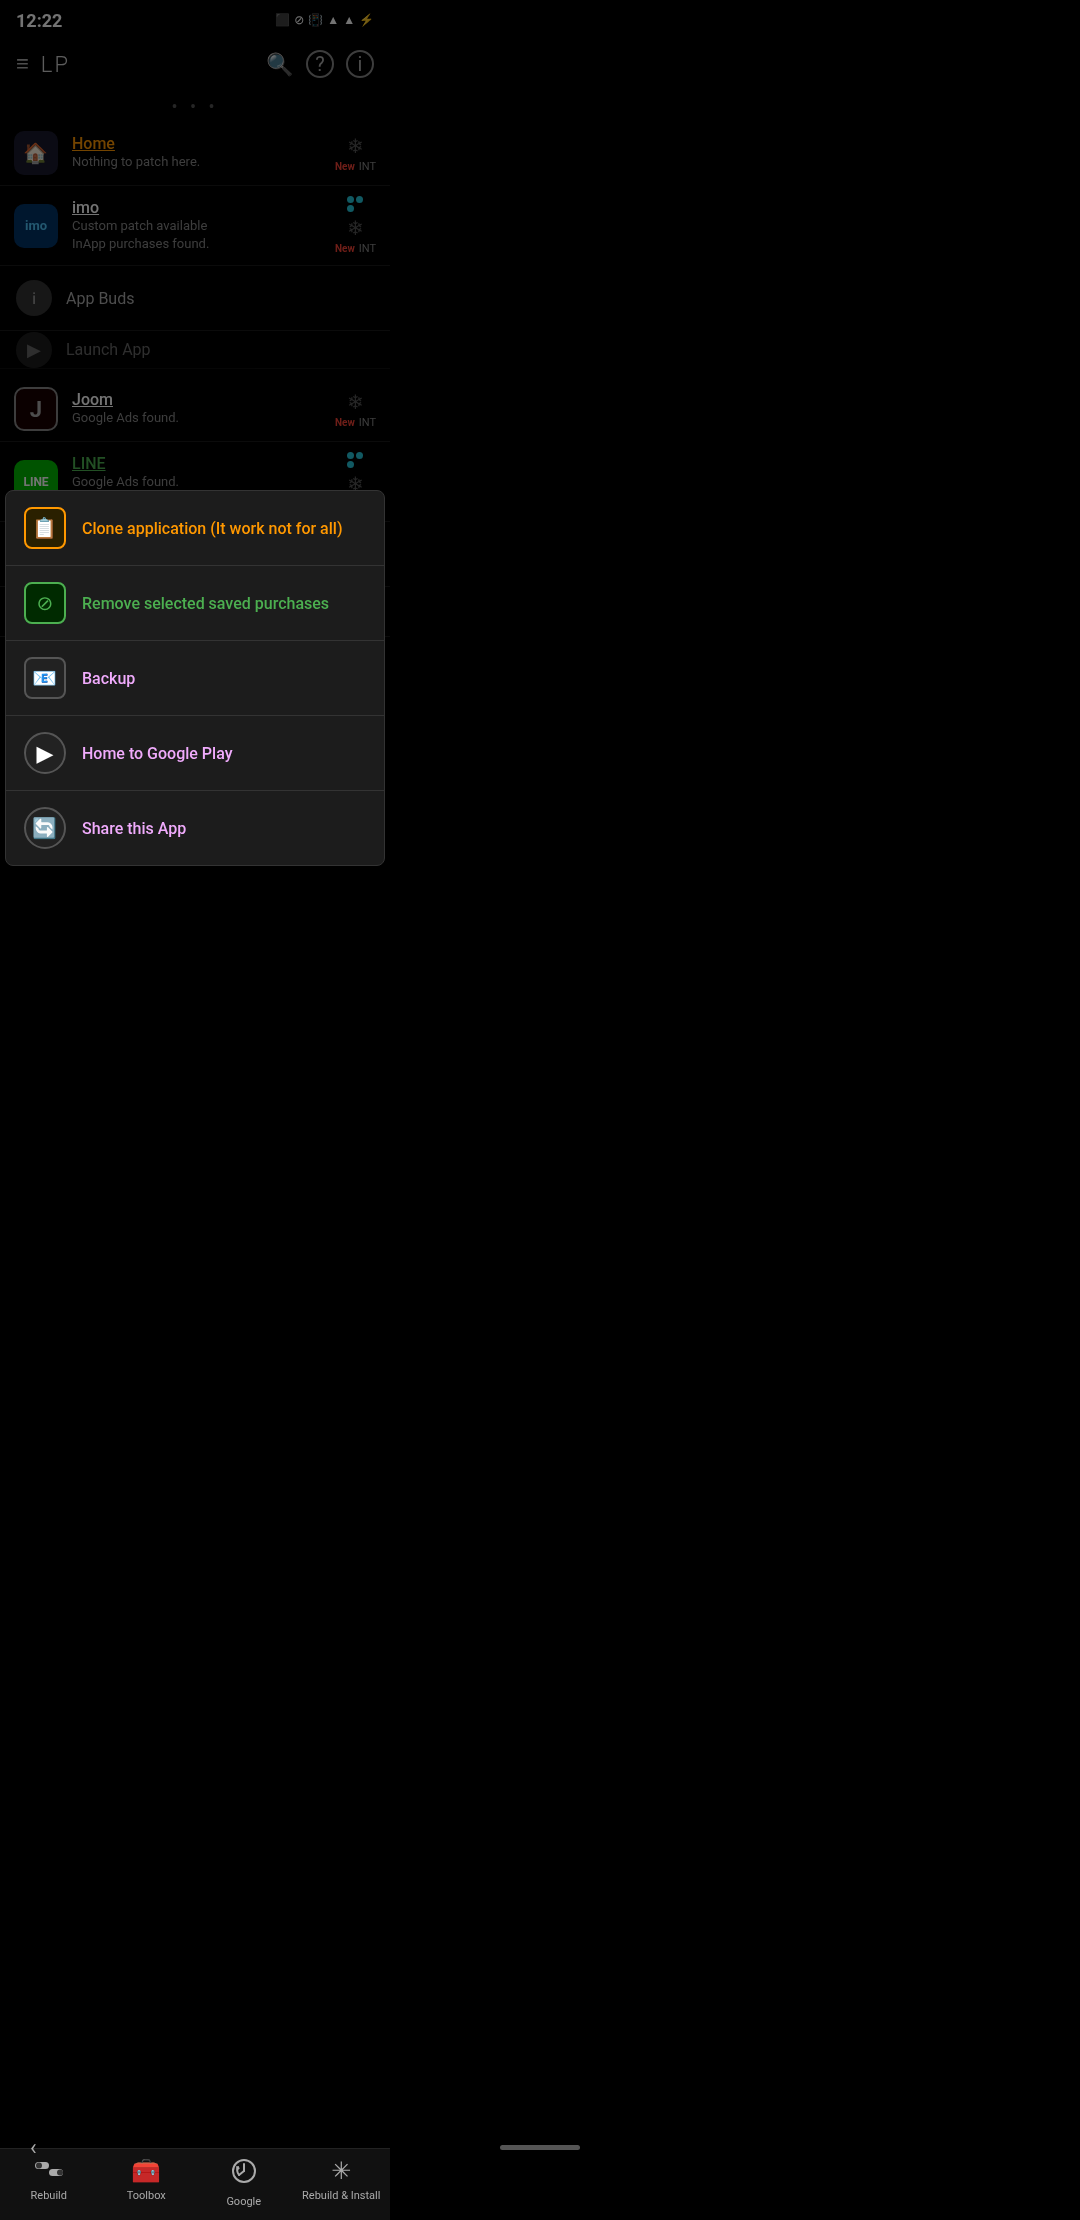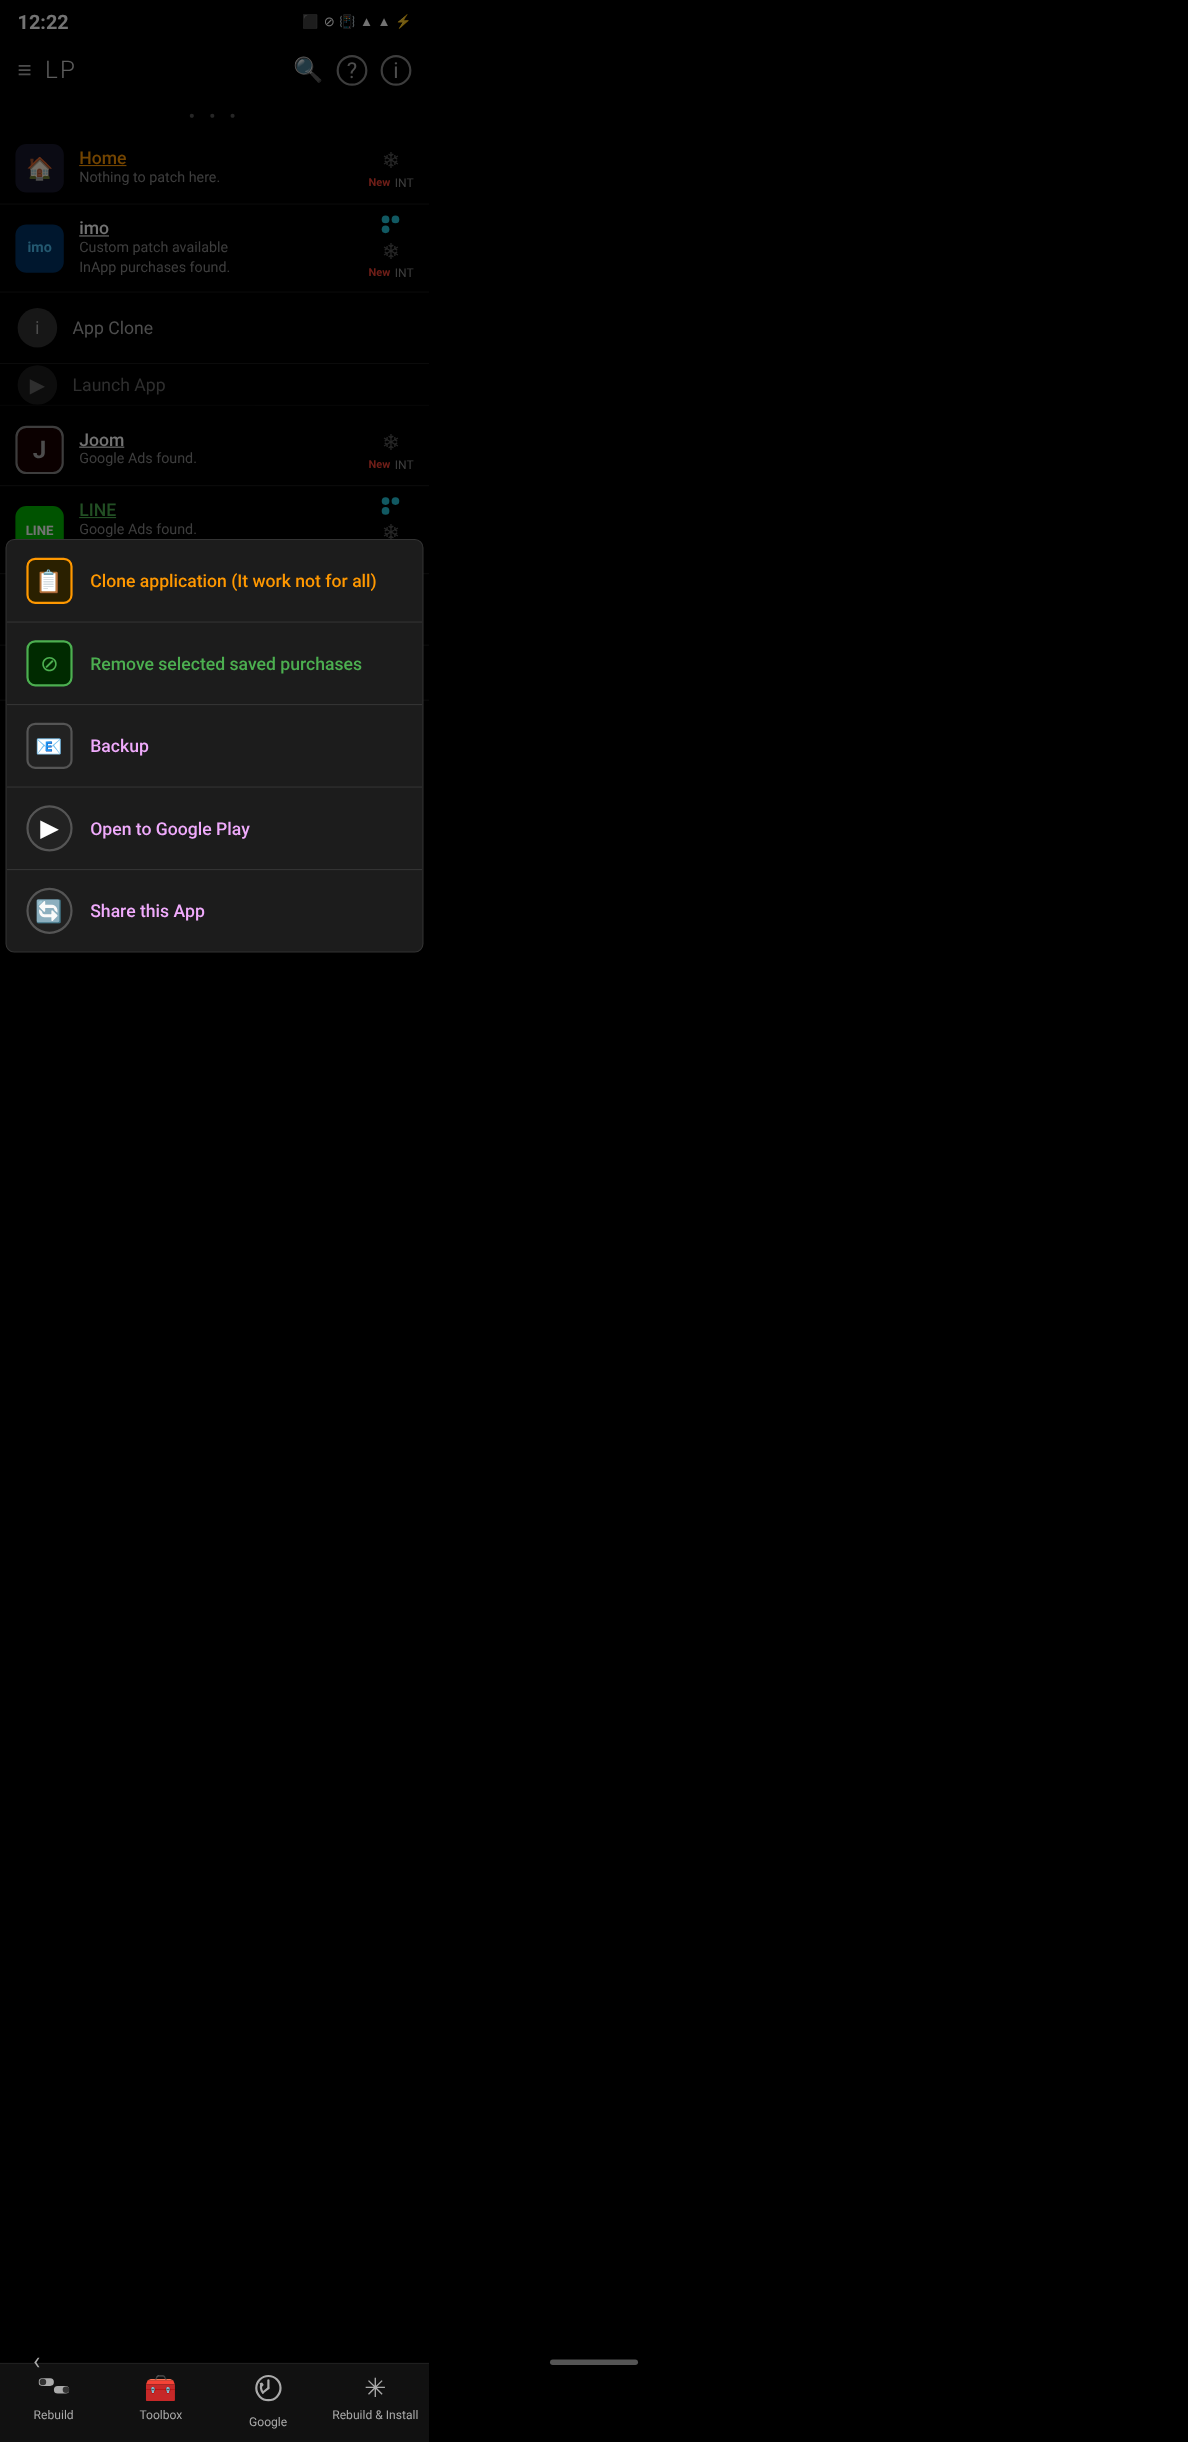--- a/index.html
+++ b/index.html
@@ -306,21 +306,21 @@
         <span class="badge-new">New</span>
         <span class="badge-int">INT</span>
       </div>
     </div>
   </div>
 
   <div class="menu-item-row">
     <div class="menu-item-icon" style="background:#333;">
       <span style="color:#aaa;font-size:16px;">ℹ</span>
     </div>
-    <span>App Clone</span>
+    <span>App Buds</span>
   </div>
 
   <div class="menu-item-row" style="opacity:0.6; overflow:hidden; height:38px;">
     <div class="menu-item-icon" style="background:#333;">
       <span style="color:#aaa;">▶</span>
     </div>
     <span>Launch App</span>
   </div>
 </div>
 
@@ -346,21 +346,21 @@
     <div class="ctx-icon dark-bg">
       <span style="font-size:20px; color:#aaa;">📧</span>
     </div>
     <span class="ctx-label white">Backup</span>
   </div>
 
   <div class="ctx-item">
     <div class="ctx-icon dark-bg" style="border-radius:50%;">
       <span style="font-size:22px; color:#fff;">▶</span>
     </div>
-    <span class="ctx-label white">Open to Google Play</span>
+    <span class="ctx-label white">Home to Google Play</span>
   </div>
 
   <div class="ctx-item">
     <div class="ctx-icon dark-bg" style="border-radius:50%;">
       <span style="font-size:20px; color:#aaa;">🔄</span>
     </div>
     <span class="ctx-label white">Share this App</span>
   </div>
 </div>
 

